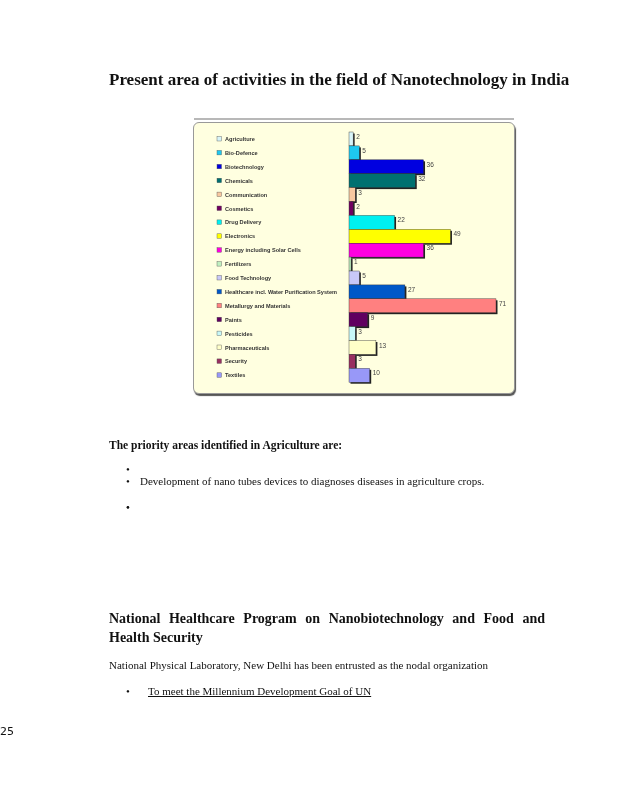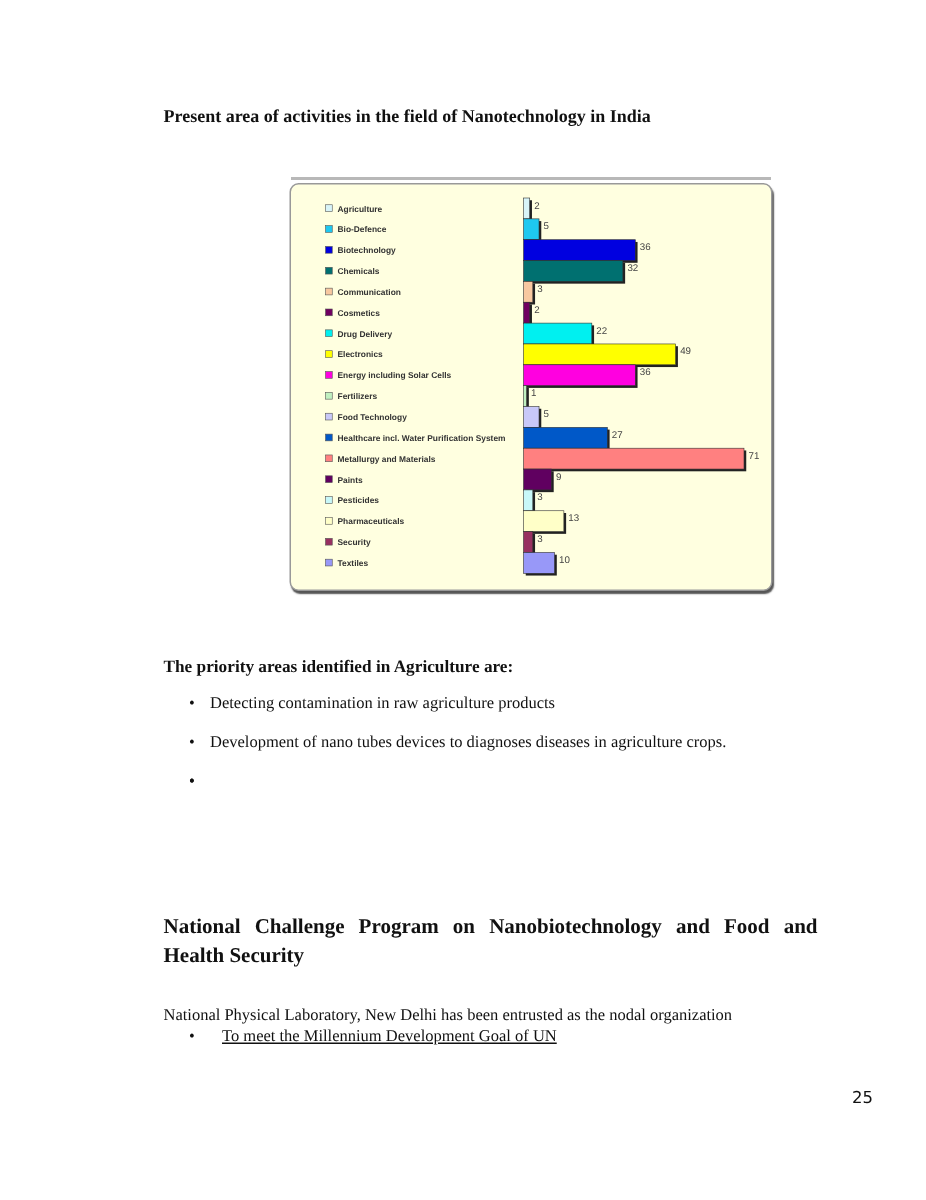--- a/index.html
+++ b/index.html
@@ -1,32 +1,32 @@
 <!DOCTYPE html>
 <html><head>
 <meta charset="utf-8">
 <style>
   html, body { margin: 0; padding: 0; background: #ffffff; }
   body { width: 617px; height: 800px; position: relative; font-family: "Liberation Serif", serif; color: #111; overflow: hidden; }
-  .chart-heading { position: absolute; left: 109px; top: 70px; font-weight: bold; font-size: 12px; }
+  .chart-heading { position: absolute; left: 109px; top: 70px; font-weight: bold; font-size: 17px; }
   .chart-topline { position: absolute; left: 194px; top: 118px; width: 320px; height: 2px; background: #b8b8b8; }
   .chart-panel { position: absolute; left: 193px; top: 122px; width: 320px; height: 270px; background: #ffffe0; border: 1px solid #999; border-radius: 6px; box-shadow: 1px 2px 1px #555; }
   #chart-svg { position: absolute; left: 193px; top: 122px; }
   .legend-label { font-family: "Liberation Sans", sans-serif; font-size: 5.6px; font-weight: bold; fill: #333; }
   .value-label { font-family: "Liberation Sans", sans-serif; font-size: 6.5px; fill: #444; }
   .section-heading { position: absolute; left: 109px; top: 439px; font-weight: bold; font-size: 11.5px; }
   ul.bullets { position: absolute; left: 126px; top: 462px; margin: 0; padding: 0; list-style: none; width: 420px; font-size: 11px; line-height: 14px; }
   ul.bullets li { position: relative; padding-left: 14px; margin-bottom: 12px; }
   ul.bullets li .bullet { position: absolute; left: 0; top: 0; }
   .big-heading { position: absolute; left: 109px; top: 609px; width: 436px; font-weight: bold; font-size: 14px; line-height: 19px; text-align: justify; text-align-last: left; }
-  .para { position: absolute; left: 109px; top: 659px; font-size: 11px; margin-top: 12px; }
+  .para { position: absolute; left: 109px; top: 659px; font-size: 11px; }
   .bullet2 { position: absolute; left: 126px; top: 685px; font-size: 11px; }
   .bullet2 .bullet { position: absolute; left: 0; }
   .bullet2 .txt { position: absolute; left: 22px; white-space: nowrap; text-decoration: underline; }
-  .page-num { position: absolute; left: 0; width: 582px; top: 725px; text-align: right; font-family: "DejaVu Sans", sans-serif; font-size: 11px; }
+  .page-num { position: absolute; left: 0; width: 582px; top: 725px; text-align: left; font-family: "DejaVu Sans", sans-serif; font-size: 11px; }
 </style>
 </head>
 <body>
 
 <div class="chart-heading">Present area of activities in the field of Nanotechnology in India</div>
 <div class="chart-topline"></div>
 <div class="chart-panel"></div>
 <svg id="chart-svg" width="320" height="270">
     <rect x="24" y="14.5" width="4.5" height="4.5" fill="#d8f4f8" stroke="#555" stroke-width="0.4"></rect>
     <text x="32" y="19" class="legend-label">Agriculture</text>
@@ -115,26 +115,26 @@
     <text x="165.2112676056338" y="239.4" class="value-label">3</text>
     <rect x="24" y="250.8" width="4.5" height="4.5" fill="#9898f8" stroke="#555" stroke-width="0.4"></rect>
     <text x="32" y="255.3" class="legend-label">Textiles</text>
     <rect x="157.5" y="247.8" width="20.704225352112676" height="13.9" fill="#222"></rect>
     <rect x="156" y="246.3" width="20.704225352112676" height="13.9" fill="#9898f8" stroke="#333" stroke-width="0.4"></rect>
     <text x="179.70422535211267" y="253.3" class="value-label">10</text>
   </svg>
 
 <div class="section-heading">The priority areas identified in Agriculture are:</div>
 <ul class="bullets">
-  <li><span class="bullet">•</span><span>Detecting contamination in raw agriculture products</span></li>
+  <li><span class="bullet">•</span></li>
   <li><span class="bullet">•</span><span>Development of nano tubes devices to diagnoses diseases in agriculture crops.</span></li>
   <li style="text-align: justify;"><span class="bullet">•</span></li>
   <li><span class="bullet">•</span></li>
 </ul>
 
-<div class="big-heading">National Challenge Program on Nanobiotechnology and Food and Health Security</div>
+<div class="big-heading">National Healthcare Program on Nanobiotechnology and Food and Health Security</div>
 <div class="para">National Physical Laboratory, New Delhi has been entrusted as the nodal organization</div>
 <div class="bullet2">
   <span class="bullet">•</span>
   <span class="txt">To meet the Millennium Development Goal of UN</span>
 </div>
 
 <div class="page-num">25</div>
 
 </body></html>

